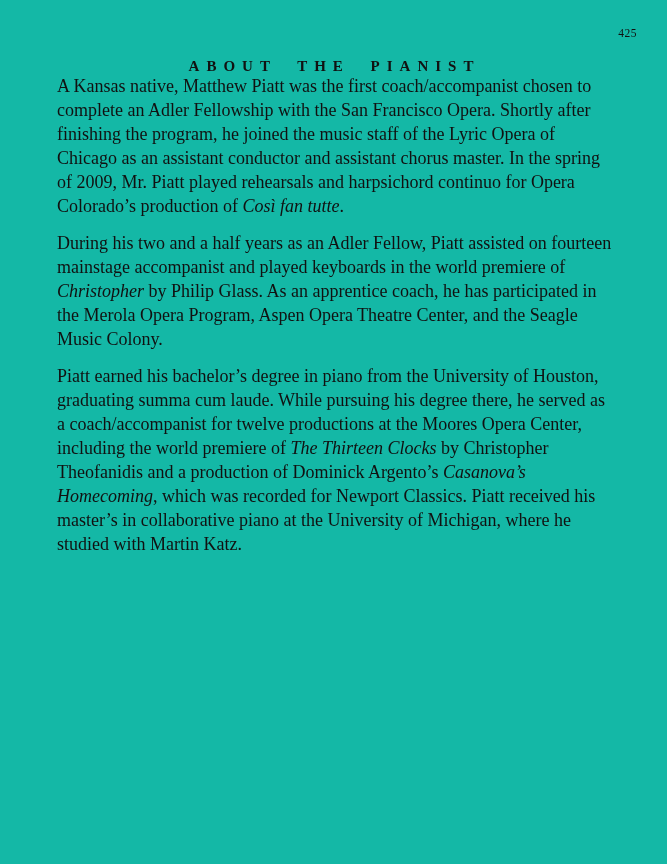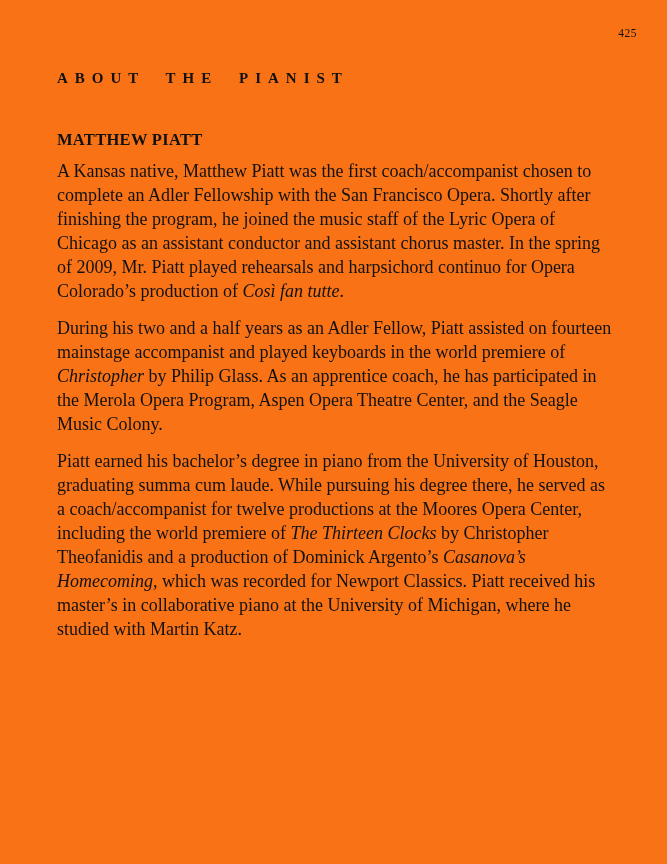--- a/index.html
+++ b/index.html
@@ -12,33 +12,34 @@
     height: 864px;
     position: relative;
     font-family: "Liberation Serif", serif;
     color: #111111;
     overflow: hidden;
   }
   .page {
     position: relative;
     width: 667px;
     height: 864px;
-    background: #f97316;
+    background: #14b8a6;
     box-sizing: border-box;
-    padding: 36px 55px 0 57px;
+    padding: 24px 55px 0 57px;
   }
   .page-number {
     position: absolute;
     top: 27px;
     right: 30px;
     font-size: 11.5px;
     letter-spacing: 0.5px;
   }
   .doc-title {
     margin: 34px 0 0 0;
+    text-align: center;
     font-size: 15px;
     font-weight: bold;
     letter-spacing: 7px;
     word-spacing: 10px;
   }
   .name-heading {
     margin: 43px 0 10px 0;
     font-size: 16.5px;
     font-weight: bold;
     letter-spacing: 0.3px;
@@ -57,20 +58,19 @@
   }
 </style>
 </head>
 <body>
 
 <div class="page">
   <div class="page-number">425</div>
 
   <h1 class="doc-title">ABOUT THE PIANIST</h1>
 
-  <h2 class="name-heading">MATTHEW PIATT</h2>
 
   <div class="body-text">
       <p><span>A Kansas native, Matthew Piatt was the first coach/accompanist chosen to complete an Adler Fellowship with the San Francisco Opera. Shortly after finishing the program, he joined the music staff of the Lyric Opera of Chicago as an assistant conductor and assistant chorus master. In the spring of 2009, Mr. Piatt played rehearsals and harpsichord continuo for Opera Colorado’s production of </span><em>Così fan tutte</em><span>.</span></p>
       <p><span>During his two and a half years as an Adler Fellow, Piatt assisted on fourteen mainstage accompanist and played keyboards in the world premiere of </span><em>Christopher</em><span> by Philip Glass. As an apprentice coach, he has participated in the Merola Opera Program, Aspen Opera Theatre Center, and the Seagle Music Colony.</span></p>
       <p><span>Piatt earned his bachelor’s degree in piano from the University of Houston, graduating summa cum laude. While pursuing his degree there, he served as a coach/accompanist for twelve productions at the Moores Opera Center, including the world premiere of </span><em>The Thirteen Clocks</em><span> by Christopher Theofanidis and a production of Dominick Argento’s </span><em>Casanova’s Homecoming</em><span>, which was recorded for Newport Classics. Piatt received his master’s in collaborative piano at the University of Michigan, where he studied with Martin Katz.</span></p>
     </div>
 </div>
 
 </body></html>

